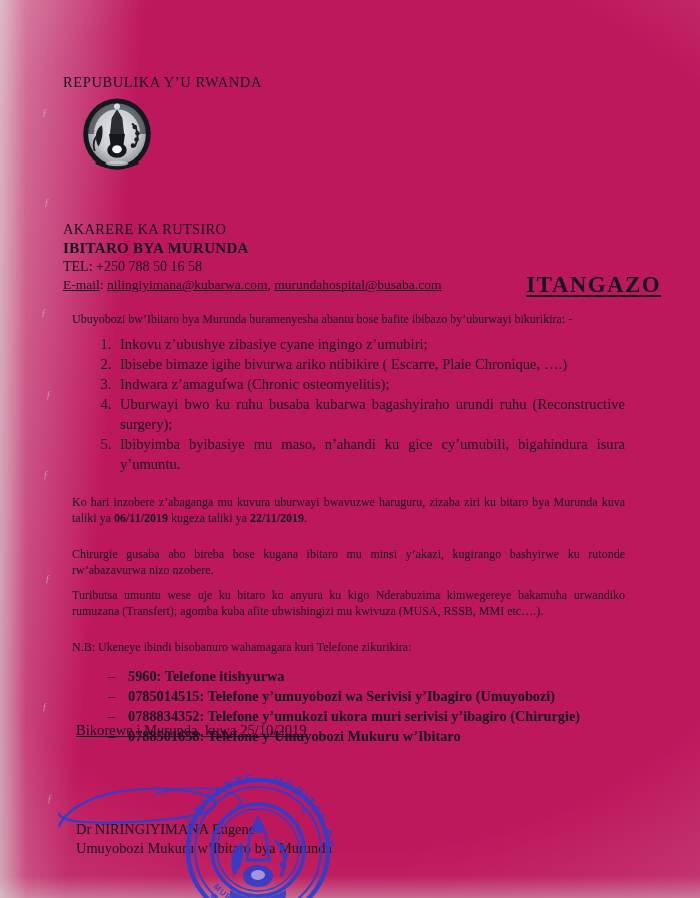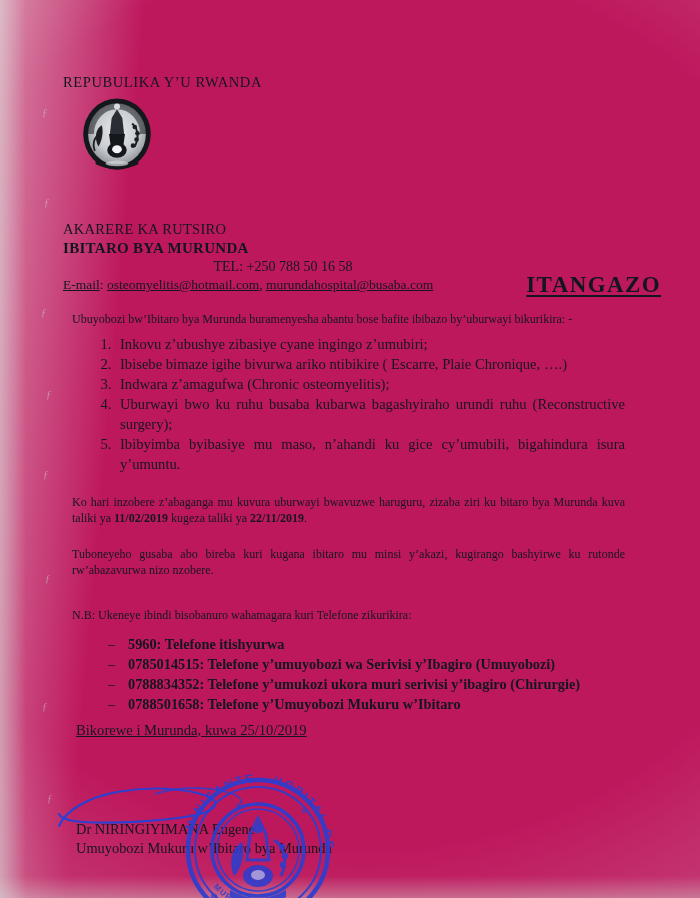--- a/index.html
+++ b/index.html
@@ -90,21 +90,20 @@
   }
   .lh-hospital {
     font-size: 15px;
     font-weight: bold;
     letter-spacing: 0.3px;
     line-height: 1.28;
   }
   .lh-tel {
     font-size: 14px;
     line-height: 1.3;
-    text-align: center;
   }
   .lh-email {
     font-size: 13.5px;
     line-height: 1.35;
     white-space: nowrap;
   }
   .u { text-decoration: underline; margin-top: 25px; }
 
   
   .title {
@@ -273,21 +272,21 @@
           <path d="M26,72 Q50,84 74,72 L74,78 Q50,89 26,78 Z" fill="#14171b"></path>
           <ellipse cx="50" cy="77" rx="13" ry="3.2" fill="#cfd2d5" opacity="0.75"></ellipse>
         </svg>
       </div>
 
       <div class="lh-lines">
         <div class="lh-district">AKARERE KA RUTSIRO</div>
         <div class="lh-hospital">IBITARO BYA MURUNDA</div>
         <div class="lh-tel">TEL: +250 788 50 16 58</div>
         <div class="lh-email">
-          <span class="u">E-mail</span><span>: </span><span class="u">osteomyelitis@hotmail.com</span><span>, </span><span class="u">murundahospital@busaba.com</span>
+          <span class="u">E-mail</span><span>: </span><span class="u">nilingiyimana@kubarwa.com</span><span>, </span><span class="u">murundahospital@busaba.com</span>
         </div>
       </div>
     </div>
 
     <div class="title">
       <span>ITANGAZO</span>
     </div>
 
     <div class="body-block">
 
@@ -296,28 +295,29 @@
       <ol class="numlist">
         <li>Inkovu z’ubushye zibasiye cyane ingingo z’umubiri;</li>
         <li>Ibisebe bimaze igihe bivurwa ariko ntibikire ( Escarre, Plaie Chronique, ….)</li>
         <li>Indwara z’amagufwa (Chronic osteomyelitis);</li>
         <li>Uburwayi bwo ku ruhu busaba kubarwa bagashyiraho urundi ruhu (Reconstructive surgery);</li>
         <li>Ibibyimba byibasiye mu maso, n’ahandi ku gice cy’umubili, bigahindura isura y’umuntu.</li>
       </ol>
 
       <div class="gap-l"></div>
 
-      <p class="para"><span>Ko hari inzobere z’abaganga mu kuvura uburwayi bwavuzwe haruguru, zizaba ziri ku bitaro bya Murunda kuva taliki ya </span><b>11/02/2019</b><span> kugeza taliki ya </span><b>22/11/2019</b><span>.</span></p>
+      <p class="para"><span>Ko hari inzobere z’abaganga mu kuvura uburwayi bwavuzwe haruguru, zizaba ziri ku bitaro bya Murunda kuva taliki ya </span><b>06/11/2019</b><span> kugeza taliki ya </span><b>22/11/2019</b><span>.</span></p>
 
       <div class="gap-l"></div>
 
-      <p class="para">Tuboneyeho gusaba abo bireba kuri kugana ibitaro mu minsi y’akazi, kugirango bashyirwe ku rutonde rw’abazavurwa nizo nzobere.</p>
+      <p class="para">Chirurgie gusaba abo bireba bose kugana ibitaro mu minsi y’akazi, kugirango bashyirwe ku rutonde rw’abazavurwa nizo nzobere.</p>
 
       <div class="gap-s"></div>
 
+      <p class="para">Tuributsa umuntu wese uje ku bitaro ko anyura ku kigo Nderabuzima kimwegereye  bakamuha urwandiko rumuzana (Transfert); agomba kuba afite ubwishingizi mu kwivuza (MUSA, RSSB, MMI  etc….).</p>
 
       <div class="gap-l"></div>
 
       <p class="para">N.B: Ukeneye ibindi bisobanuro wahamagara kuri Telefone zikurikira:</p>
 
       <ul class="dashlist">
         <li>5960: Telefone itishyurwa</li>
         <li>0785014515: Telefone y’umuyobozi wa Serivisi y’Ibagiro (Umuyobozi)</li>
         <li>0788834352: Telefone y’umukozi ukora muri serivisi y’ibagiro (Chirurgie)</li>
         <li>0788501658: Telefone y’Umuyobozi Mukuru w’Ibitaro</li>

